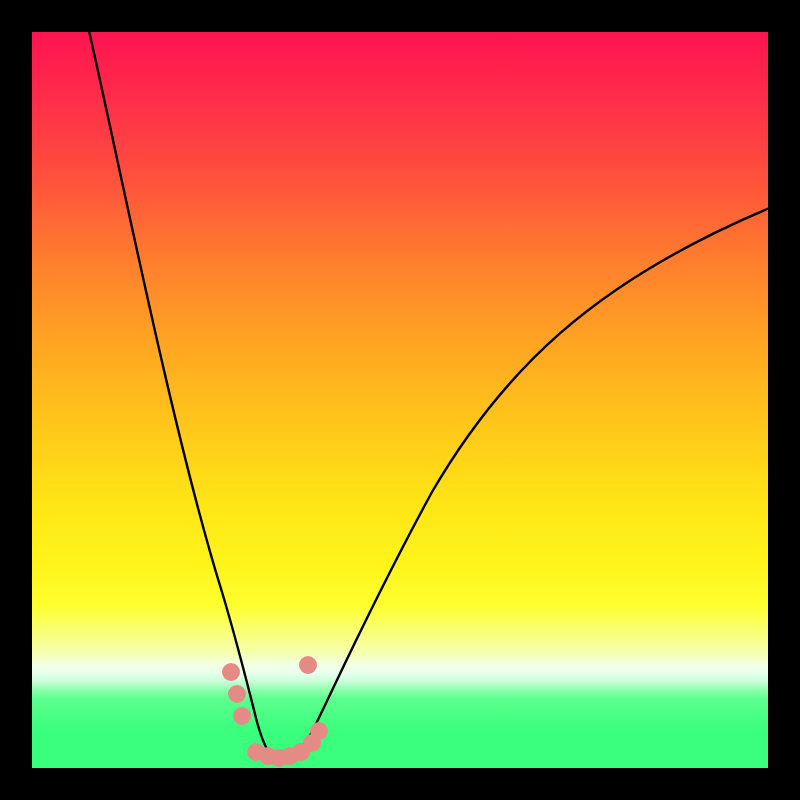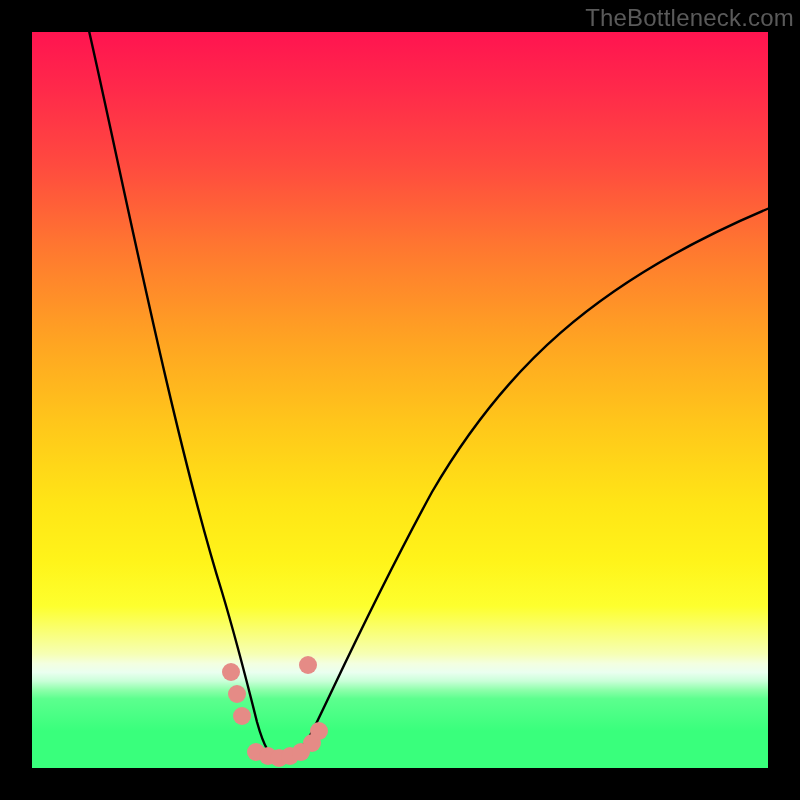--- a/index.html
+++ b/index.html
@@ -69,21 +69,20 @@
     height: 18px;
     border-radius: 50%;
     background: #e58b86;
     transform: translate(-50%, -50%);
   }
 </style>
 </head>
 <body>
 
 <div class="frame">
-  <div class="watermark">TheBottleneck.com</div>
   <div class="plot">
     <svg class="curves" viewBox="0 0 736 736" preserveAspectRatio="none">
       <path d="M 55 -10
            C 85 120, 140 400, 190 560
            C 205 610, 215 650, 225 690
            C 232 715, 238 726, 248 728
            C 258 730, 268 720, 280 700
            C 300 660, 340 570, 400 460
            C 470 340, 560 250, 740 175" fill="none" stroke="#000" stroke-width="2.4"></path>
     </svg>

